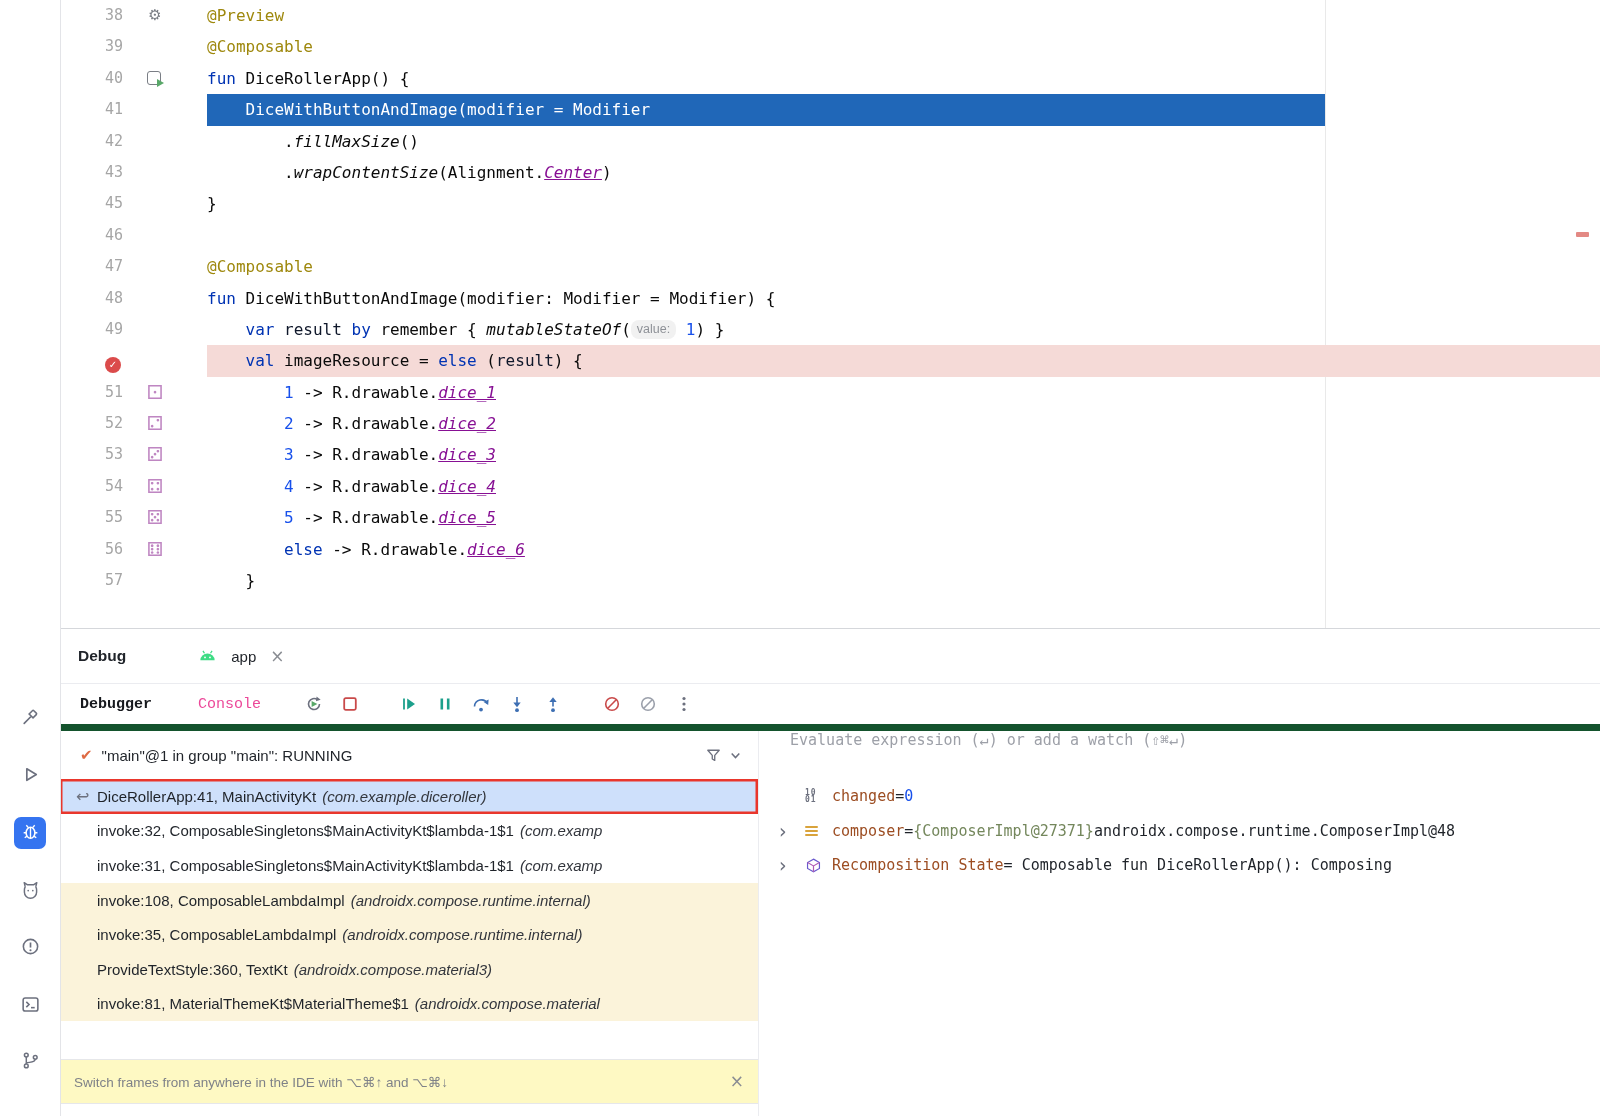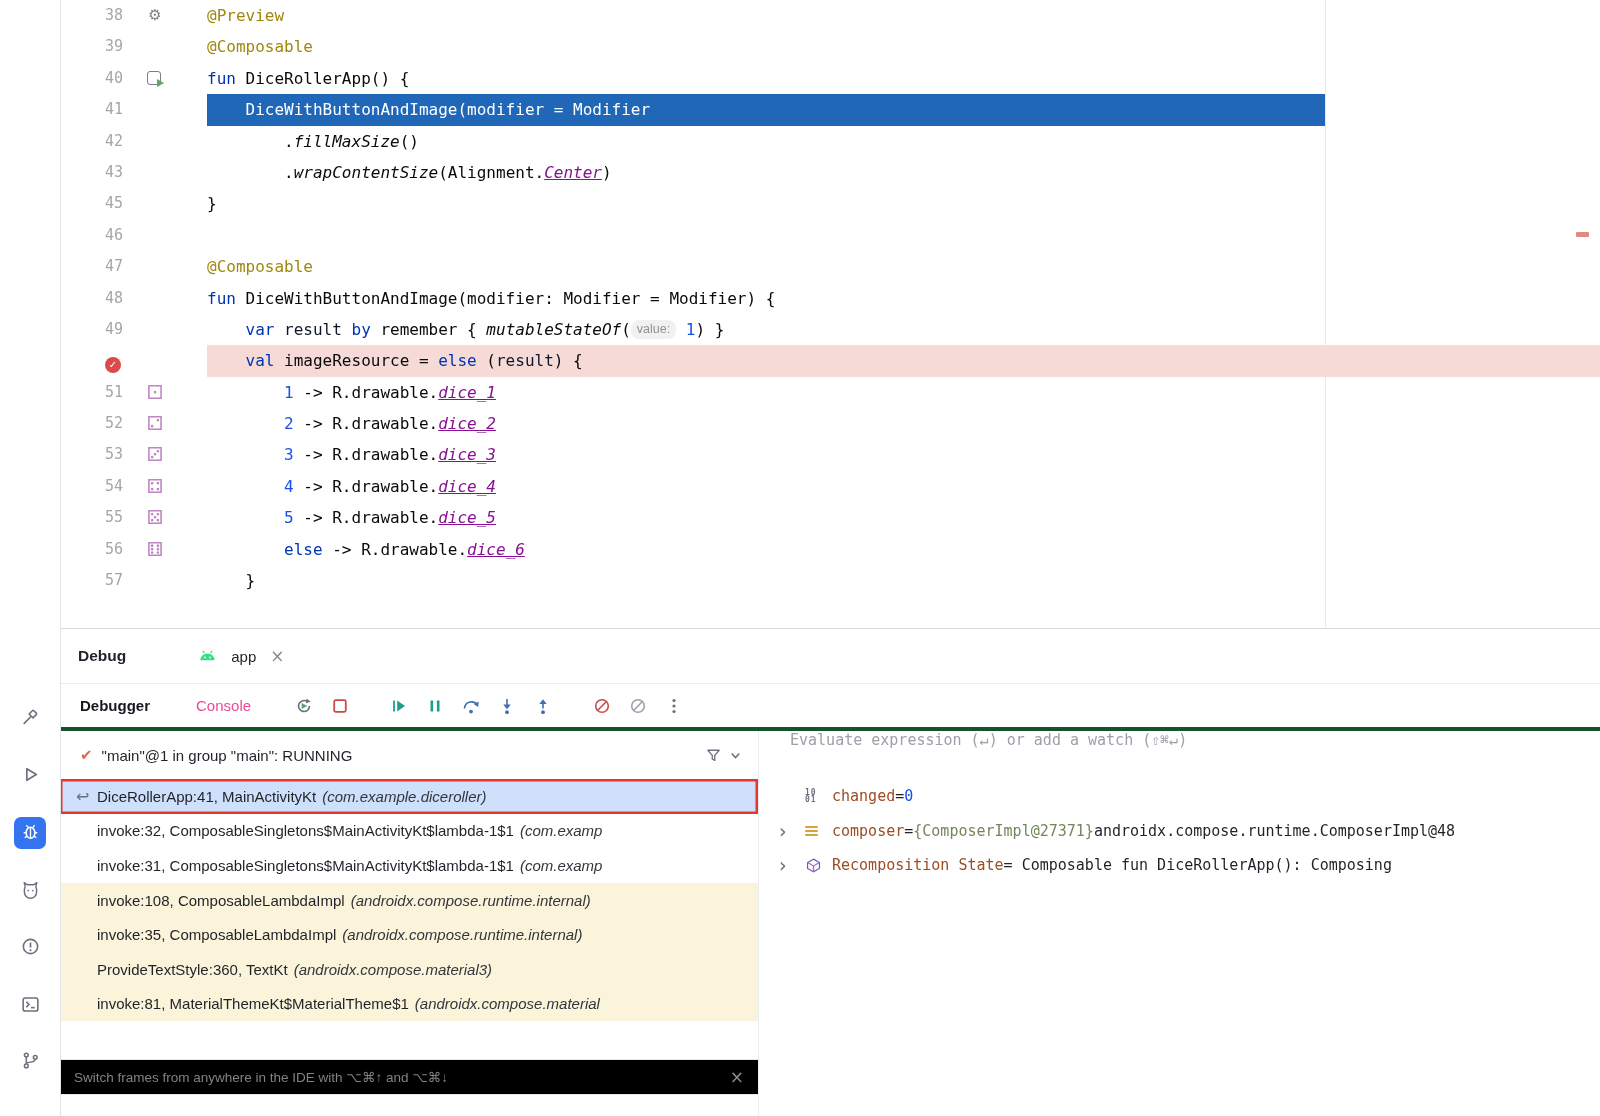--- a/index.html
+++ b/index.html
@@ -50,21 +50,21 @@
 
   
   .debug{position:absolute;left:60px;top:628px;right:0;bottom:0;background:#fff;border-top:1px solid #D5D7DB;}
   .dbg-header{position:absolute;left:0;right:0;top:0;height:55px;display:flex;align-items:center;
               padding-left:18px;border-bottom:1px solid #EBECF0;box-sizing:border-box;}
   .dbg-title{font-weight:700;font-size:15.5px;}
   .dbg-tab{display:flex;align-items:center;gap:14px;margin-left:72px;font-size:15px;cursor:pointer;}
   .dbg-tab svg{width:19px;height:14px;}
   .x{color:#8A8D93;font-size:17px;line-height:1;cursor:pointer;font-family:"DejaVu Sans",sans-serif;}
   .dbg-toolbar{position:absolute;left:0;right:0;top:55px;height:47px;display:flex;align-items:center;
-               border-bottom:4px solid #14532d;box-sizing:border-box;}
+               border-bottom:7px solid #14532d;box-sizing:border-box;font-family:Liberation Mono, monospace;}
   .t-debugger{margin-left:20px;font-size:15px;font-weight:700;color:#16181D;cursor:pointer;}
   .t-console{margin-left:46px;font-size:15px;color:#ec4899;cursor:pointer;}
   #tb-icons{display:flex;align-items:center;margin-left:42px;gap:14px;}
   .tbico{width:22px;height:22px;display:flex;align-items:center;justify-content:center;cursor:pointer;}
   .tbico svg{width:20px;height:20px;}
   .tb-sep{width:9px;}
 
   
   .frames{position:absolute;left:0;top:102px;width:698px;bottom:0;border-right:1px solid #EBECF0;box-sizing:content-box;}
   .thread-row{position:absolute;left:0;right:0;top:0;height:48px;display:flex;align-items:center;
@@ -73,23 +73,23 @@
   .thread-row .sp{flex:1;}
   .funnel,.chevd{width:22px;height:22px;display:flex;align-items:center;justify-content:center;cursor:pointer;}
   .funnel svg,.chevd svg{width:19px;height:19px;}
   #frames-list{position:absolute;left:0;right:0;top:48px;}
   .frame-row{position:relative;height:34.6px;display:flex;align-items:center;padding-left:37px;
              font-size:15px;white-space:nowrap;overflow:hidden;cursor:pointer;box-sizing:border-box;}
   .frame-row.selected{background:#CEE0FB;box-shadow:inset 0 0 0 2.5px #E9362C;}
   .frame-row.lib{background:#FBF3DA;}
   .frame-row .ret{position:absolute;left:16px;color:#6C707E;font-size:16px;font-family:"DejaVu Sans",sans-serif;}
   .f-pkg{font-style:italic;margin-left:6px;color:#33363D;}
-  .hintbar{position:absolute;left:0;right:0;top:328px;height:36px;border-top:1px solid #E6E7EA;
+  .hintbar{position:absolute;left:0;right:0;top:328px;height:45px;border-top:1px solid #E6E7EA;
            border-bottom:1px solid #E6E7EA;display:flex;align-items:center;padding:0 14px;box-sizing:border-box;
-           color:#7F8288;font-size:13.5px;background:#000000;text-align:right;}
+           color:#7F8288;font-size:13.5px;background:#fef9c3;text-align:right;}
   .hintbar .x{margin-left:auto;}
 
   
   .vars{position:absolute;left:699px;right:0;top:102px;bottom:0;overflow:hidden;}
   .eval-row{position:absolute;left:0;right:0;top:0;height:48px;display:flex;align-items:flex-start;padding-left:31px;
             color:#9DA0A8;font-family:"DejaVu Sans Mono","Liberation Mono",monospace;font-size:15px;box-sizing:border-box;cursor:text;}
   #watch-list{position:absolute;left:0;right:0;top:48px;}
   .watch-row{height:34.6px;display:flex;align-items:center;padding-left:20px;white-space:nowrap;overflow:hidden;
              font-family:"DejaVu Sans Mono","Liberation Mono",monospace;font-size:15px;cursor:pointer;}
   .w-chev{width:26px;color:#6C707E;font-size:19px;font-family:"DejaVu Sans",sans-serif;}

